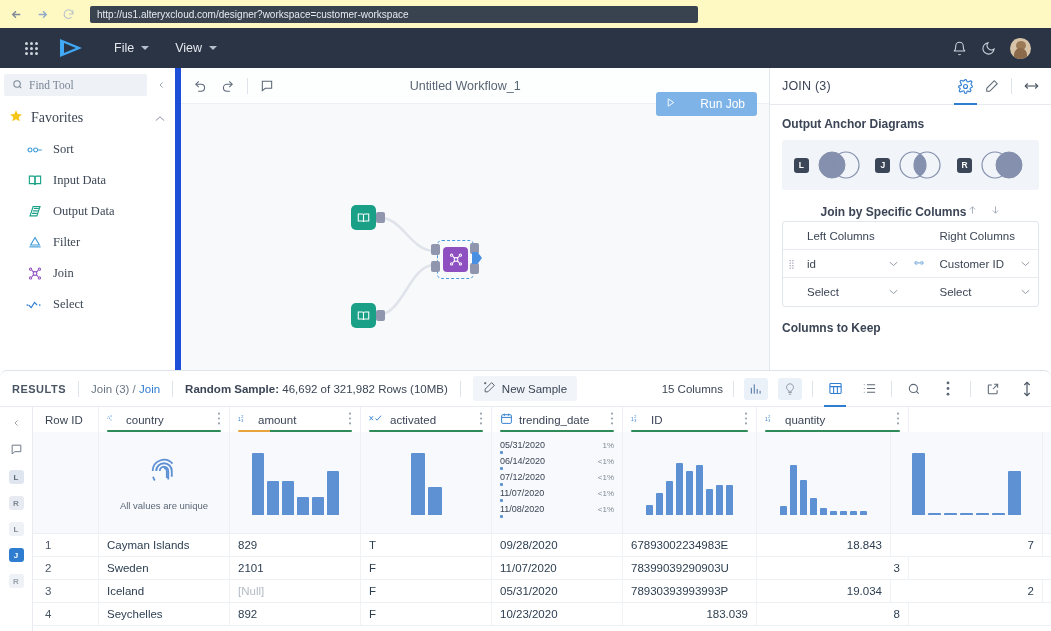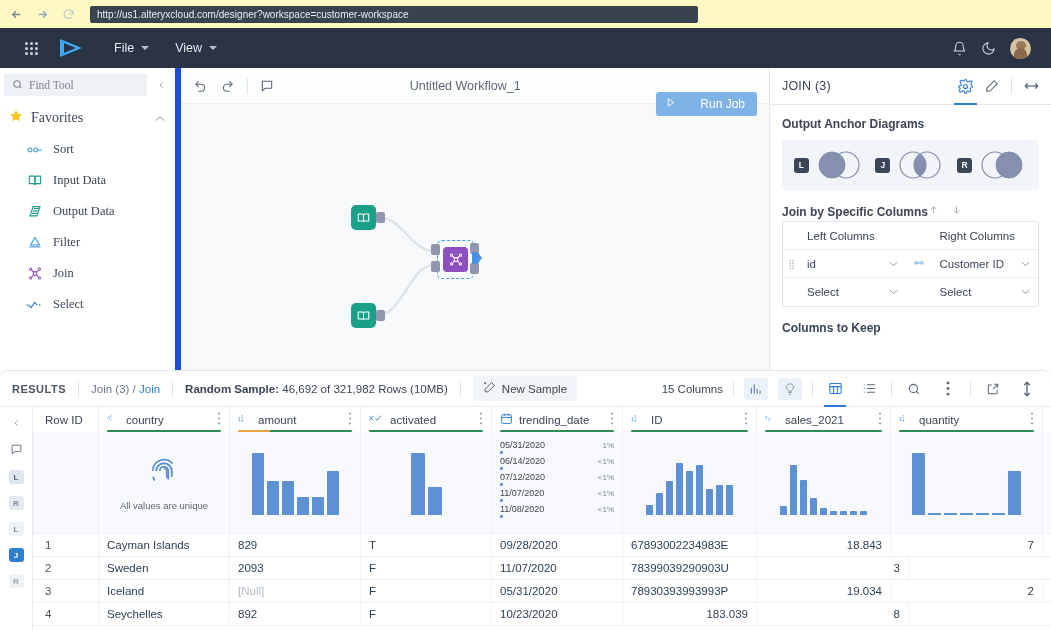--- a/index.html
+++ b/index.html
@@ -96,21 +96,21 @@
   .cfg-tab { position: relative; height: 37px; display:flex; align-items:center; }
   .cfg-tab.active::after { content:''; position:absolute; left:-4px; right:-4px; bottom:0; height:2px; background:#2f7dd1; }
   .cfg-body { padding: 12px 12px 0 12px; }
   .cfg-label { font-size: 12px; color: #3b4555; font-weight: bold; margin-bottom: 9px; }
   .venn-box { background: #f1f4f8; border-radius: 3px; padding: 10px 6px; display: flex;
               justify-content: space-around; align-items: center; }
   .venn { display: flex; align-items: center; gap: 5px; }
   .venn-badge { width: 15px; height: 15px; background: #3b4759; color: #fff; border-radius: 3px;
                 font-size: 8.5px; font-weight: bold; display:flex; align-items:center; justify-content:center; }
   .venn-svg { display:block; }
-  .row-between { display:flex; align-items:center; justify-content:flex-start; }
+  .row-between { display:flex; align-items:center; justify-content:center; }
   .arrow-pair { display:flex; gap: 12px; color:#9aa4b2; font-size: 12px; }
   .jtable { border: 1px solid #e1e6ec; border-radius: 3px; margin-top: 2px; }
   .jrow { display: flex; align-items: center; height: 28px; border-bottom: 1px solid #e8ecf1; }
   .jrow:last-child { border-bottom: none; }
   .jhead { font-size: 11.5px; color: #6b7685; }
   .jcell { flex: 1; display: flex; align-items: center; padding: 0 8px; font-size: 11.5px; color: #3b4555; }
   .jcell .dd { margin-left: auto; color:#7d8795; font-size: 9px; }
   .grip { width: 16px; display:flex; align-items:center; justify-content:center; color:#a6aebb; font-size:9px; letter-spacing:-1px;}
   .linkcell { width: 26px; display:flex; align-items:center; justify-content:center; color:#5f9bd8; }
   .search-box { flex:1; height: 22px; background:#eef1f5; border-radius:2px; display:flex;
@@ -726,35 +726,20 @@
             <span>ID</span>
             <span class="kebab"><svg width="4" height="13" viewBox="0 0 4 16" fill="#9aa3ae">
                 <circle cx="2" cy="2" r="1.3"></circle>
                 <circle cx="2" cy="8" r="1.3"></circle>
                 <circle cx="2" cy="14" r="1.3"></circle>
               </svg></span>
             <span class="qbar">
               <i style="width:100%;background:#2e8b57"></i>
             </span>
           </div>
-          <div class="th" style="width:134px">
-            <span><svg width="14" height="12" viewBox="0 0 26 16" fill="#2f7dd1">
-                <text x="0" y="8" font-size="8">1</text>
-                <text x="6" y="12" font-size="7">2</text>
-              </svg></span>
-            <span>sales_2021</span>
-            <span class="kebab"><svg width="4" height="13" viewBox="0 0 4 16" fill="#9aa3ae">
-                <circle cx="2" cy="2" r="1.3"></circle>
-                <circle cx="2" cy="8" r="1.3"></circle>
-                <circle cx="2" cy="14" r="1.3"></circle>
-              </svg></span>
-            <span class="qbar">
-              <i style="width:100%;background:#2e8b57"></i>
-            </span>
-          </div>
           <div class="th" style="width:152px">
             <span><svg width="14" height="12" viewBox="0 0 26 16" fill="#2f7dd1">
                 <text x="0" y="11" font-size="9">1</text>
                 <text x="6" y="6" font-size="7">2</text>
                 <text x="6" y="14" font-size="7">3</text>
               </svg></span>
             <span>quantity</span>
             <span class="kebab"><svg width="4" height="13" viewBox="0 0 4 16" fill="#9aa3ae">
                 <circle cx="2" cy="2" r="1.3"></circle>
                 <circle cx="2" cy="8" r="1.3"></circle>
@@ -879,21 +864,21 @@
             <div class="td" style="width:131px">829</div>
             <div class="td" style="width:131px">T</div>
             <div class="td" style="width:131px">09/28/2020</div>
             <div class="td" style="width:134px">67893002234983E</div>
             <div class="td num" style="width:134px">18.843</div>
             <div class="td num" style="width:152px">7</div>
           </div>
           <div class="tr">
             <div class="td rowid">2</div>
             <div class="td" style="width:131px">Sweden</div>
-            <div class="td" style="width:131px">2093</div>
+            <div class="td" style="width:131px">2101</div>
             <div class="td" style="width:131px">F</div>
             <div class="td" style="width:131px">11/07/2020</div>
             <div class="td" style="width:134px">78399039290903U</div>
             <div class="td num" style="width:152px">3</div>
           </div>
           <div class="tr">
             <div class="td rowid">3</div>
             <div class="td" style="width:131px">Iceland</div>
             <div class="td" style="width:131px">
               <span class="null">[Null]</span>

